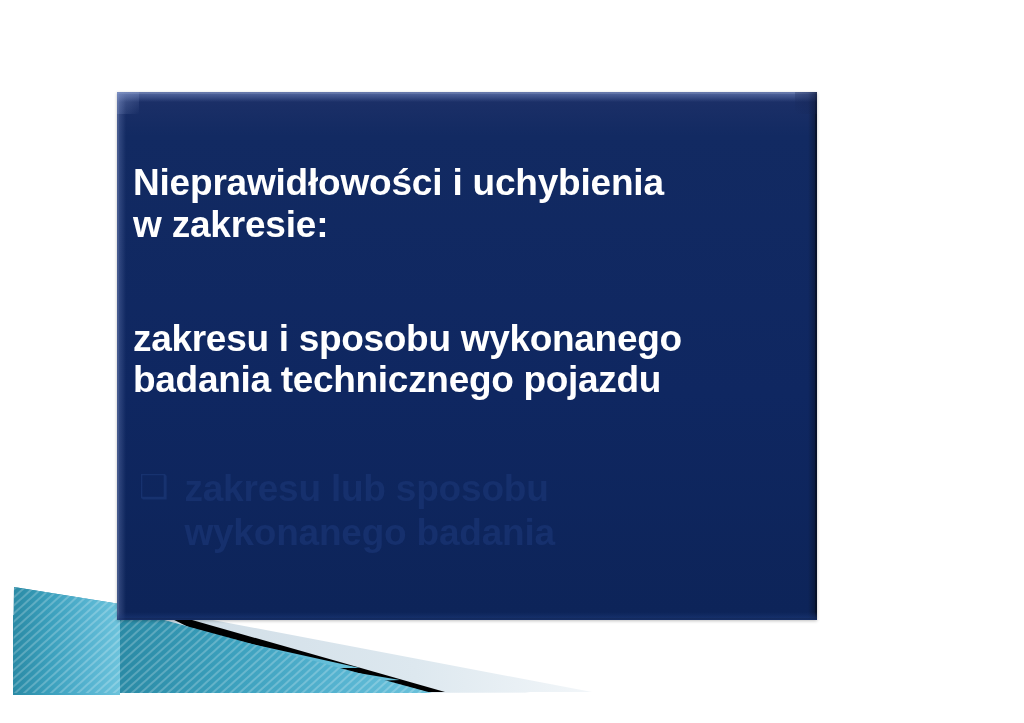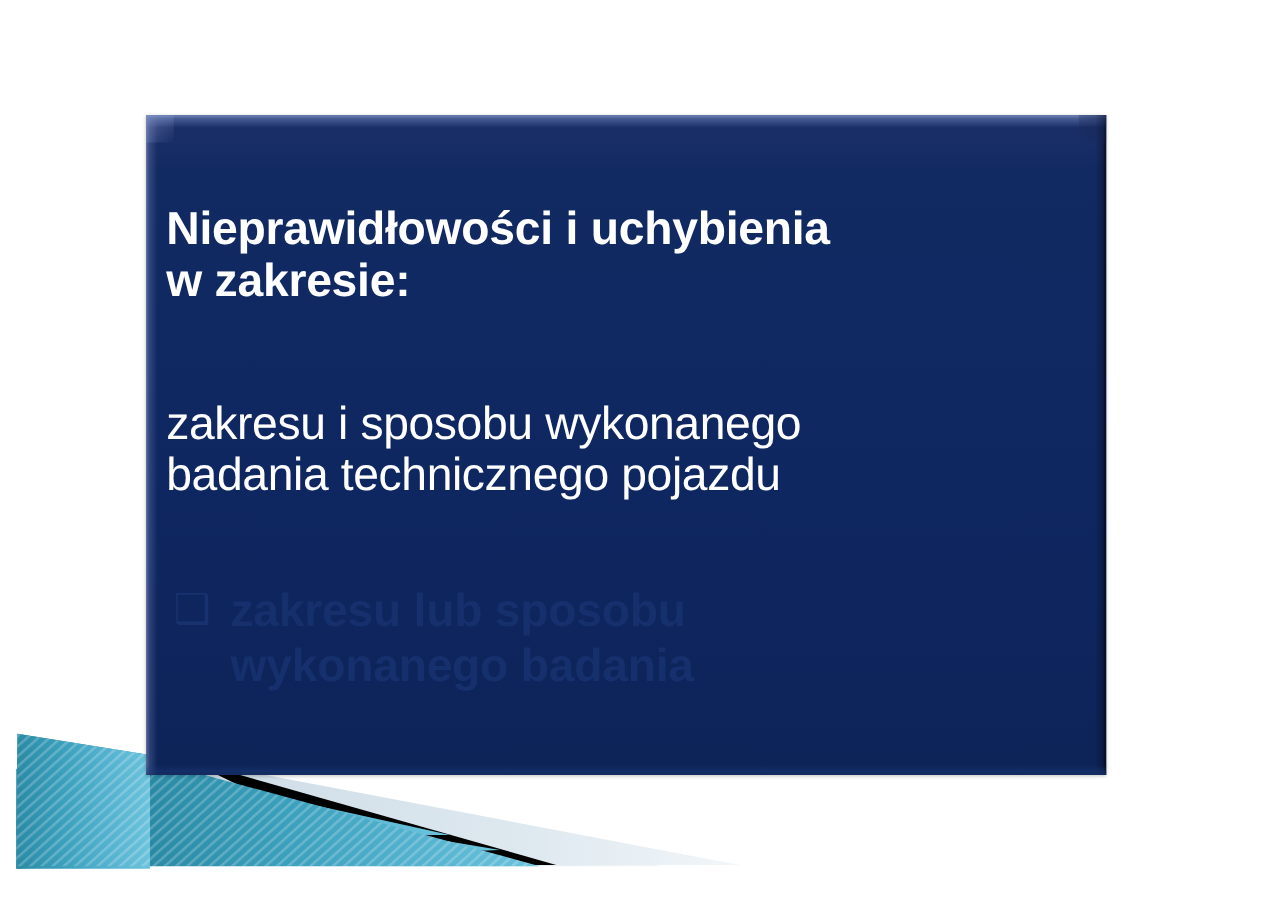--- a/index.html
+++ b/index.html
@@ -38,21 +38,21 @@
   }
   .deco svg {
     display: block;
   }
 
   
   .content-box {
     position: absolute;
     left: 117px;
     top: 92px;
-    width: 768px;
+    width: 700px;
     height: 528px;
     background:
       linear-gradient(180deg,
         #2c4079 0px,
         #1b2f67 10px,
         #122a62 44px,
         #0f2761 300px,
         #0d2459 520px,
         #0c2352 528px);
     box-shadow:
@@ -106,21 +106,21 @@
     font-size: 37px;
     font-weight: bold;
     line-height: 1.13;
     letter-spacing: -0.2px;
     white-space: pre-line;
     margin: 0;
   }
   .subhead {
     color: #ffffff;
     font-size: 37px;
-    font-weight: normal;
+    font-weight: bold;
     line-height: 1.13;
     letter-spacing: -0.3px;
     white-space: pre-line;
     margin: 0;
     padding-top: 72px;
   }
   
   .faded-bullet {
     margin: 0;
     padding-top: 66px;

